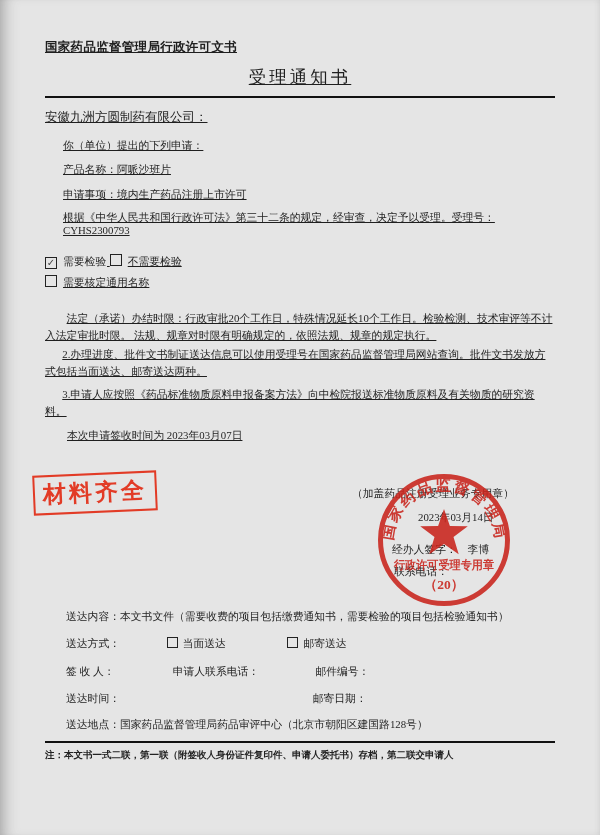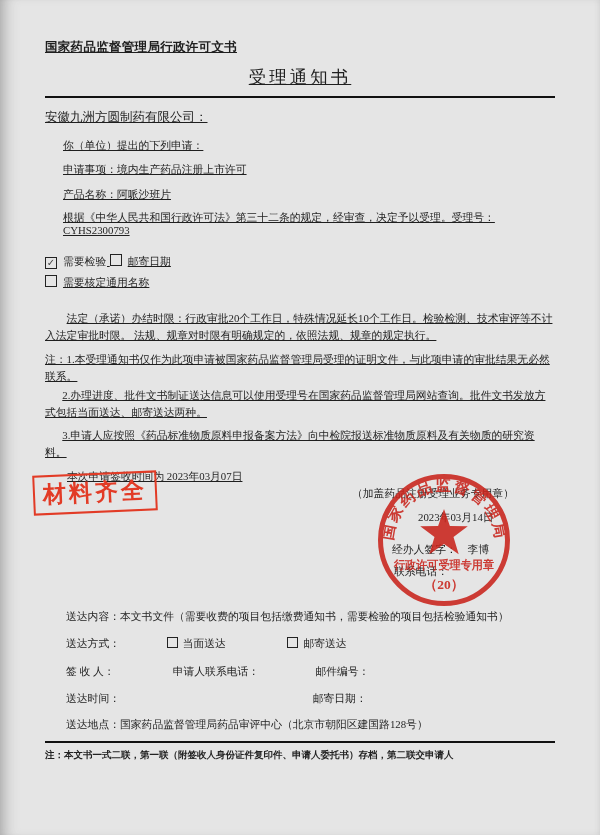--- a/index.html
+++ b/index.html
@@ -76,38 +76,37 @@
 <body>
 
 <div class="page">
   <div class="content">
     <div class="header-tag">国家药品监督管理局行政许可文书</div>
     <div class="doc-title">受理通知书</div>
     <div class="rule"></div>
 
     <div class="addressee">安徽九洲方圆制药有限公司：</div>
     <div class="line indent intro">你（单位）提出的下列申请：</div>
+    <div class="line indent field">产品名称：阿哌沙班片</div>
     <div class="line indent field">申请事项：境内生产药品注册上市许可</div>
-    <div class="line indent field">产品名称：阿哌沙班片</div>
     <div class="line indent decision">根据《中华人民共和国行政许可法》第三十二条的规定，经审查，决定予以受理。受理号：CYHS2300793</div>
 
     <div class="check-block">
       <div class="check-rows">
         <div class="check-row">
           <span class="chk-item-a"><span class="chk">✓</span><span>需要检验</span></span>
-          <span><span class="chk"></span><span>邮寄日期</span></span>
+          <span><span class="chk"></span><span>不需要检验</span></span>
         </div>
         <div class="check-row">
           <span><span class="chk"></span><span>需要核定通用名称</span></span>
         </div>
       </div>
     </div>
 
     <div class="para legal">法定（承诺）办结时限：行政审批20个工作日，特殊情况延长10个工作日。检验检测、技术审评等不计入法定审批时限。 法规、规章对时限有明确规定的，依照法规、规章的规定执行。</div>
-    <div class="para note1">注：1.本受理通知书仅作为此项申请被国家药品监督管理局受理的证明文件，与此项申请的审批结果无必然联系。</div>
     <div class="para note23">2.办理进度、批件文书制证送达信息可以使用受理号在国家药品监督管理局网站查询。批件文书发放方式包括当面送达、邮寄送达两种。</div>
     <div class="para note23 note3">3.申请人应按照《药品标准物质原料申报备案方法》向中检院报送标准物质原料及有关物质的研究资料。</div>
     <div class="sign-time">本次申请签收时间为 2023年03月07日</div>
   </div>
 
   <div class="stamp-box" style="color:#e23b26;border-color:#e23b26;">材料齐全</div>
 
   <div class="print-note">（加盖药品注册受理业务专用章）</div>
   <div class="print-date">2023年03月14日</div>
   <div class="print-sign">经办人签字：　李博</div>

